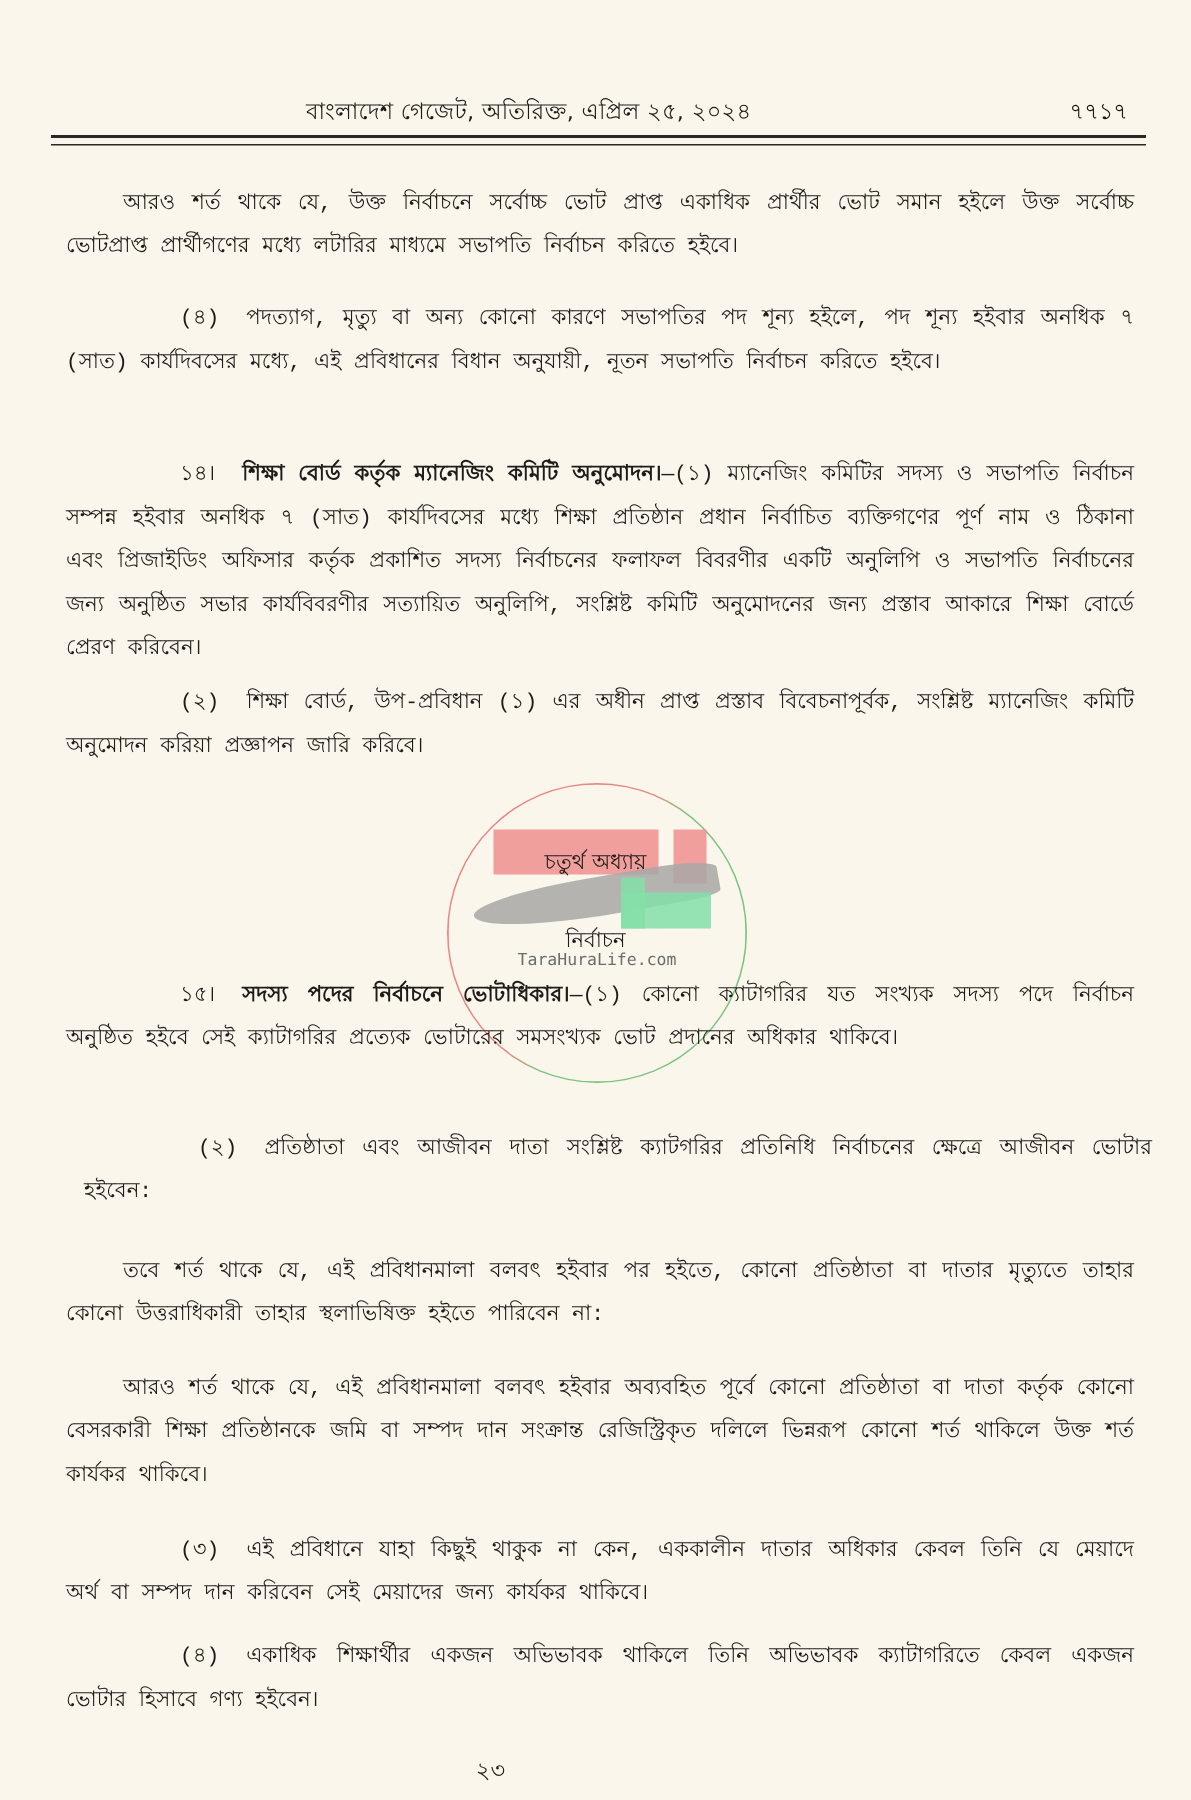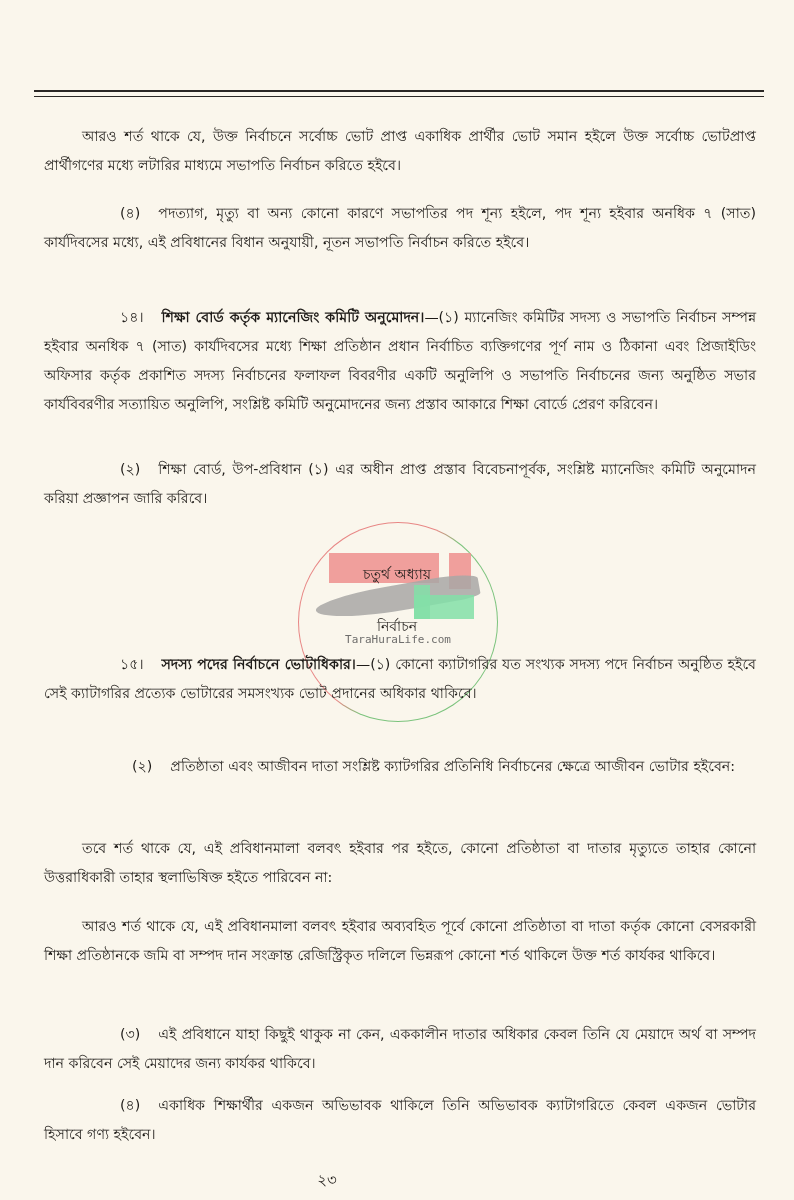--- a/index.html
+++ b/index.html
@@ -21,21 +21,21 @@
     position: absolute; right: 12px; top: 0; font-size: 15px;
   }
   .header-rule {
     position: absolute; left: 34px; right: 30px; top: 90px; height: 4px;
     border-top: 2px solid #2a2725; border-bottom: 1px solid #2a2725;
   }
   .para {
     position: absolute; left: 44px; width: 712px;
     font-size: 14.2px; line-height: 29px; text-align: justify;
   }
-  .indent { text-indent: 38px; }
+  .indent { text-indent: 38px; font-family: Liberation Mono, monospace; }
   .num { display: inline-block; margin-right: 18px; }
   .bold { font-weight: bold; }
   .chapter {
     position: absolute; left: 0; width: 794px; text-align: center; font-size: 14px;
   }
   .chapter-title { top: 563px; }
   .chapter-sub { top: 615px; }
   .watermark {
     position: absolute; left: 298px; top: 522px; width: 198px; height: 198px;
     border-radius: 50%;
@@ -59,20 +59,24 @@
   }
   .footer-pageno {
     position: absolute; left: 0; width: 654px; top: 1168px; text-align: center; font-size: 15px;
   }
 </style>
 </head>
 <body>
 
 <div class="page">
 
+  <div class="header">
+    <span class="header-title">বাংলাদেশ গেজেট, অতিরিক্ত, এপ্রিল ২৫, ২০২৪</span>
+    <span class="header-pageno">৭৭১৭</span>
+  </div>
   <div class="header-rule"></div>
 
   <p class="para indent" style="top:122px;margin:0;">
     <span>আরও শর্ত থাকে যে, উক্ত নির্বাচনে সর্বোচ্চ ভোট প্রাপ্ত একাধিক প্রার্থীর ভোট সমান হইলে উক্ত সর্বোচ্চ ভোটপ্রাপ্ত প্রার্থীগণের মধ্যে লটারির মাধ্যমে সভাপতি নির্বাচন করিতে হইবে।</span>
   </p>
 
   <p class="para indent" style="top:199px;margin:0;">
     <span class="num">(৪)</span><span>পদত্যাগ, মৃত্যু বা অন্য কোনো কারণে সভাপতির পদ শূন্য হইলে, পদ শূন্য হইবার অনধিক ৭ (সাত) কার্যদিবসের মধ্যে, এই প্রবিধানের বিধান অনুযায়ী, নূতন সভাপতি নির্বাচন করিতে হইবে।</span>
   </p>
 

